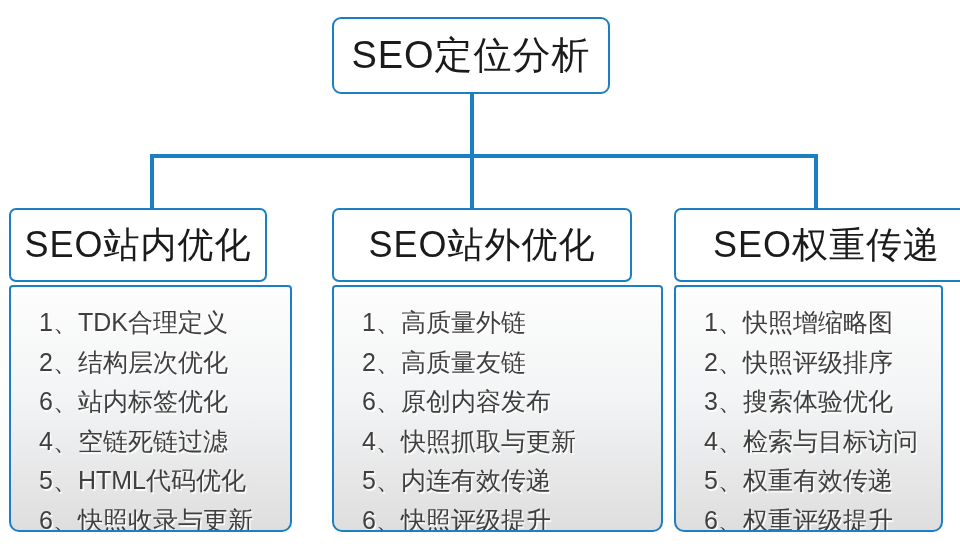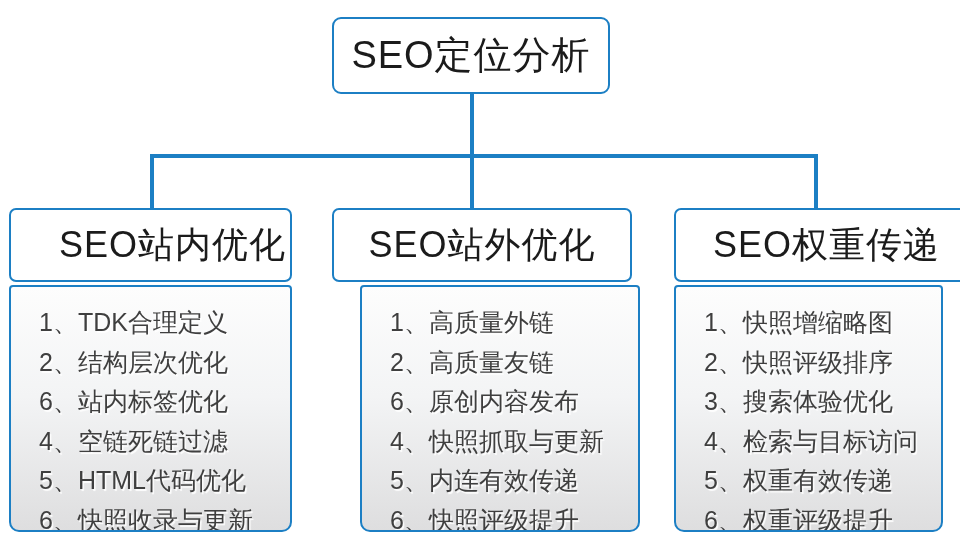--- a/index.html
+++ b/index.html
@@ -25,35 +25,35 @@
   .root-node{
     left:330px;top:15px;width:278px;height:77px;
     border-radius:9px;
     font-size:38px;letter-spacing:1px;
   }
   .col-header{
     top:206px;height:74px;
     border-radius:7px;
     font-size:36px;letter-spacing:1px;
   }
-  .col-header.c0{left:7px;width:283px;justify-content:flex-end;}
+  .col-header.c0{left:7px;width:258px;}
   .col-header.c1{left:330px;width:300px;}
   .col-header.c2{left:672px;width:305px;}
 
   .col-list{
     position:absolute;
     top:283px;height:247px;
     border:2px solid var(--border);
     border-radius:4px 4px 10px 10px;
     background:linear-gradient(180deg,#fdfdfd 0%,#f3f4f5 45%,#dededf 100%);
     padding:14px 10px 0 24px;
     overflow:hidden;
   }
   .col-list.c0{left:7px;width:283px;}
-  .col-list.c1{left:330px;width:280px;margin-left:28px;}
+  .col-list.c1{left:330px;width:331px;}
   .col-list.c2{left:672px;width:269px;}
 
   .col-list ul{list-style:none;}
   .col-list li{
     font-size:25px;
     line-height:35.5px;
     color:var(--list-ink);
     text-shadow:1.5px 1.5px 1px rgba(255,255,255,.95);
     white-space:nowrap;
   }

